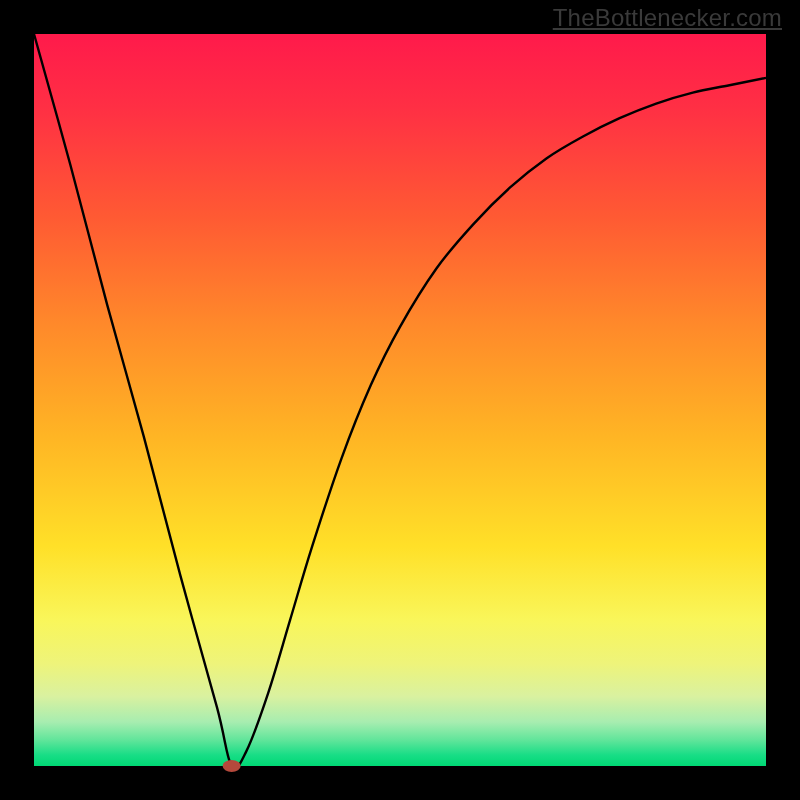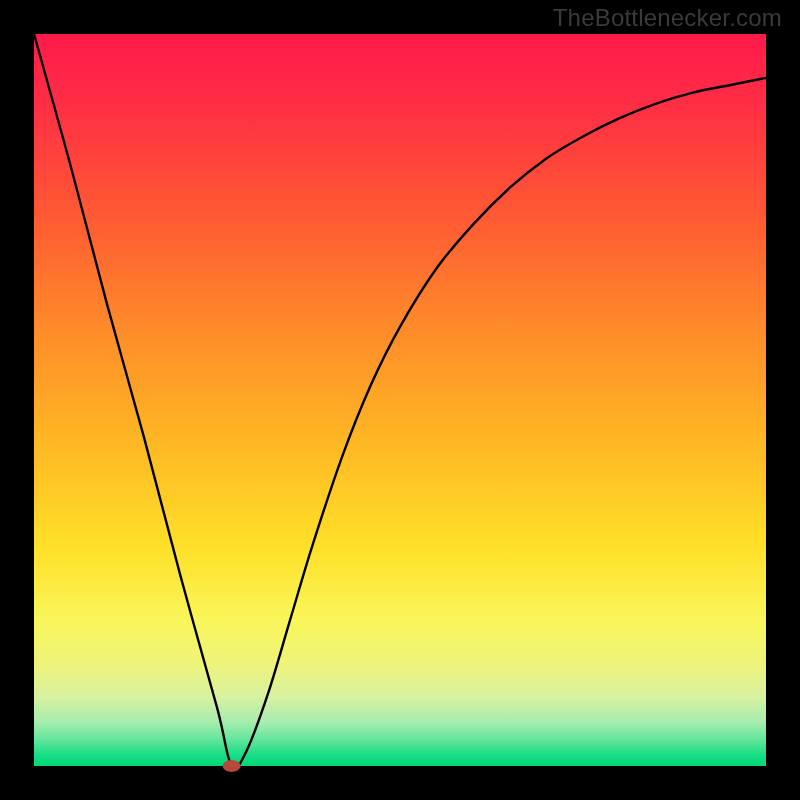--- a/index.html
+++ b/index.html
@@ -18,20 +18,21 @@
   }
   .watermark {
     position: absolute;
     top: 4px;
     right: 18px;
     color: #3a3a3a;
     font-size: 24px;
     font-weight: 500;
     letter-spacing: 0.2px;
     user-select: none;
+    text-decoration: underline;
   }
   svg {
     display: block;
   }
 </style>
 </head>
 <body>
 
 <div class="frame">
   <div class="watermark">TheBottlenecker.com</div>

